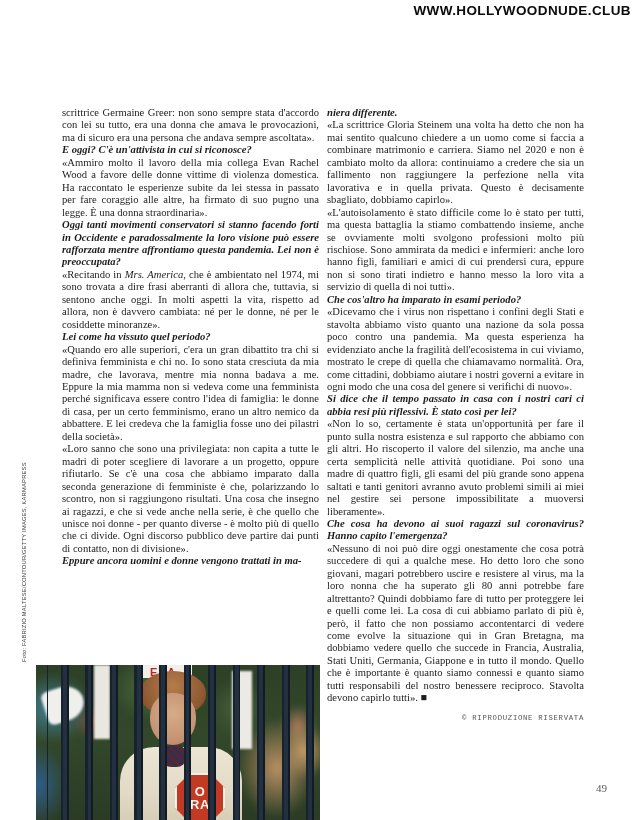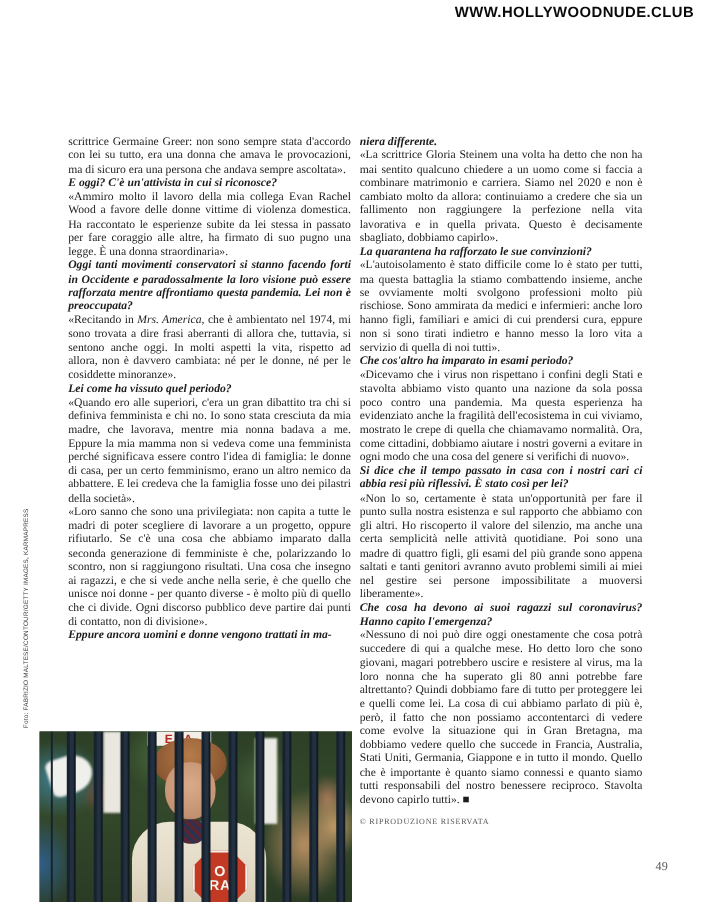--- a/index.html
+++ b/index.html
@@ -7,29 +7,29 @@
        font-family:"Liberation Serif", serif;}
   .page{position:absolute;inset:0;background:#ffffff;}
 
   
   .watermark{position:absolute;top:3px;right:9px;
     font-family:"Liberation Sans", sans-serif;font-weight:900;font-size:13.5px;
     letter-spacing:.4px;color:#0a0a0a;
     text-shadow:-1px -1px 0 #fff,1px -1px 0 #fff,-1px 1px 0 #fff,1px 1px 0 #fff,0 0 1px #fff;}
 
   
-  .col{position:absolute;top:124px;width:257px;font-size:10.6px;line-height:12.45px;
+  .col{position:absolute;top:107px;width:257px;font-size:10.6px;line-height:12.45px;
        text-align:justify;color:#1c1c1e;}
   .col-left{left:62px;}
   .col-right{left:327px;}
   .col p{margin:0;padding:0;}
   .col p.q{font-weight:bold;font-style:italic;}
   .col i{font-style:italic;}
 
-  .copyright{margin-top:7px;font-family:Liberation Serif, serif;
+  .copyright{margin-top:7px;text-align:right;font-family:Liberation Mono, monospace;
     font-size:7.3px;letter-spacing:.7px;color:#555;}
 
   
   .photo-credit{position:absolute;left:21px;top:558px;height:104px;
     writing-mode:vertical-rl;transform:rotate(180deg);
     font-family:"Liberation Sans", sans-serif;font-size:5.8px;letter-spacing:.2px;color:#3a3a3a;
     white-space:nowrap;}
 
   
   .page-number{position:absolute;right:33px;top:782px;
@@ -96,21 +96,20 @@
       <p class="a">«Recitando in <i>Mrs. America</i>, che è ambientato nel 1974, mi sono trovata a dire frasi aberranti di allora che, tuttavia, si sentono anche oggi. In molti aspetti la vita, rispetto ad allora, non è davvero cambiata: né per le donne, né per le cosiddette minoranze».</p>
       <p class="q">Lei come ha vissuto quel periodo?</p>
       <p class="a">«Quando ero alle superiori, c'era un gran dibattito tra chi si definiva femminista e chi no. Io sono stata cresciuta da mia madre, che lavorava, mentre mia nonna badava a me. Eppure la mia mamma non si vedeva come una femminista perché significava essere contro l'idea di famiglia: le donne di casa, per un certo femminismo, erano un altro nemico da abbattere. E lei credeva che la famiglia fosse uno dei pilastri della società».</p>
       <p class="a">«Loro sanno che sono una privilegiata: non capita a tutte le madri di poter scegliere di lavorare a un progetto, oppure rifiutarlo. Se c'è una cosa che abbiamo imparato dalla seconda generazione di femministe è che, polarizzando lo scontro, non si raggiungono risultati. Una cosa che insegno ai ragazzi, e che si vede anche nella serie, è che quello che unisce noi donne - per quanto diverse - è molto più di quello che ci divide. Ogni discorso pubblico deve partire dai punti di contatto, non di divisione».</p>
       <p class="q">Eppure ancora uomini e donne vengono trattati in ma-</p>
     </div>
 
   <div class="col col-right">
   <p class="q">niera differente.</p>
       <p class="a">«La scrittrice Gloria Steinem una volta ha detto che non ha mai sentito qualcuno chiedere a un uomo come si faccia a combinare matrimonio e carriera. Siamo nel 2020 e non è cambiato molto da allora: continuiamo a credere che sia un fallimento non raggiungere la perfezione nella vita lavorativa e in quella privata. Questo è decisamente sbagliato, dobbiamo capirlo».</p>
-      <p class="q">La quarantena ha rafforzato le sue convinzioni?</p>
       <p class="a">«L'autoisolamento è stato difficile come lo è stato per tutti, ma questa battaglia la stiamo combattendo insieme, anche se ovviamente molti svolgono professioni molto più rischiose. Sono ammirata da medici e infermieri: anche loro hanno figli, familiari e amici di cui prendersi cura, eppure non si sono tirati indietro e hanno messo la loro vita a servizio di quella di noi tutti».</p>
       <p class="q">Che cos'altro ha imparato in esami periodo?</p>
       <p class="a">«Dicevamo che i virus non rispettano i confini degli Stati e stavolta abbiamo visto quanto una nazione da sola possa poco contro una pandemia. Ma questa esperienza ha evidenziato anche la fragilità dell'ecosistema in cui viviamo, mostrato le crepe di quella che chiamavamo normalità. Ora, come cittadini, dobbiamo aiutare i nostri governi a evitare in ogni modo che una cosa del genere si verifichi di nuovo».</p>
       <p class="q">Si dice che il tempo passato in casa con i nostri cari ci abbia resi più riflessivi. È stato così per lei?</p>
       <p class="a">«Non lo so, certamente è stata un'opportunità per fare il punto sulla nostra esistenza e sul rapporto che abbiamo con gli altri. Ho riscoperto il valore del silenzio, ma anche una certa semplicità nelle attività quotidiane. Poi sono una madre di quattro figli, gli esami del più grande sono appena saltati e tanti genitori avranno avuto problemi simili ai miei nel gestire sei persone impossibilitate a muoversi liberamente».</p>
       <p class="q">Che cosa ha devono ai suoi ragazzi sul coronavirus? Hanno capito l'emergenza?</p>
       <p class="a">«Nessuno di noi può dire oggi onestamente che cosa potrà succedere di qui a qualche mese. Ho detto loro che sono giovani, magari potrebbero uscire e resistere al virus, ma la loro nonna che ha superato gli 80 anni potrebbe fare altrettanto? Quindi dobbiamo fare di tutto per proteggere lei e quelli come lei. La cosa di cui abbiamo parlato di più è, però, il fatto che non possiamo accontentarci di vedere come evolve la situazione qui in Gran Bretagna, ma dobbiamo vedere quello che succede in Francia, Australia, Stati Uniti, Germania, Giappone e in tutto il mondo. Quello che è importante è quanto siamo connessi e quanto siamo tutti responsabili del nostro benessere reciproco. Stavolta devono capirlo tutti». ■</p>
       <div class="copyright">© RIPRODUZIONE RISERVATA</div>
     </div>
 

